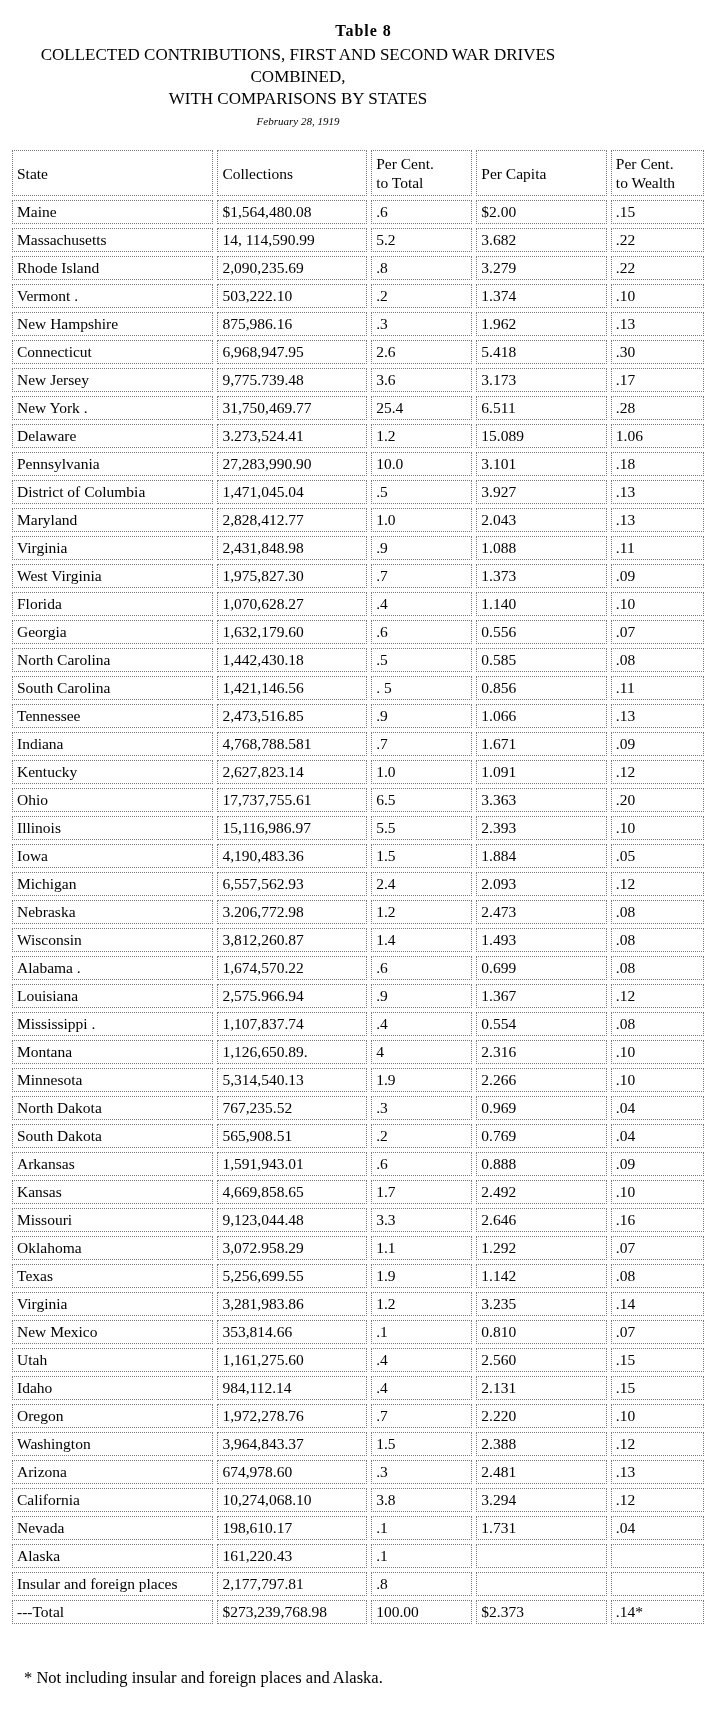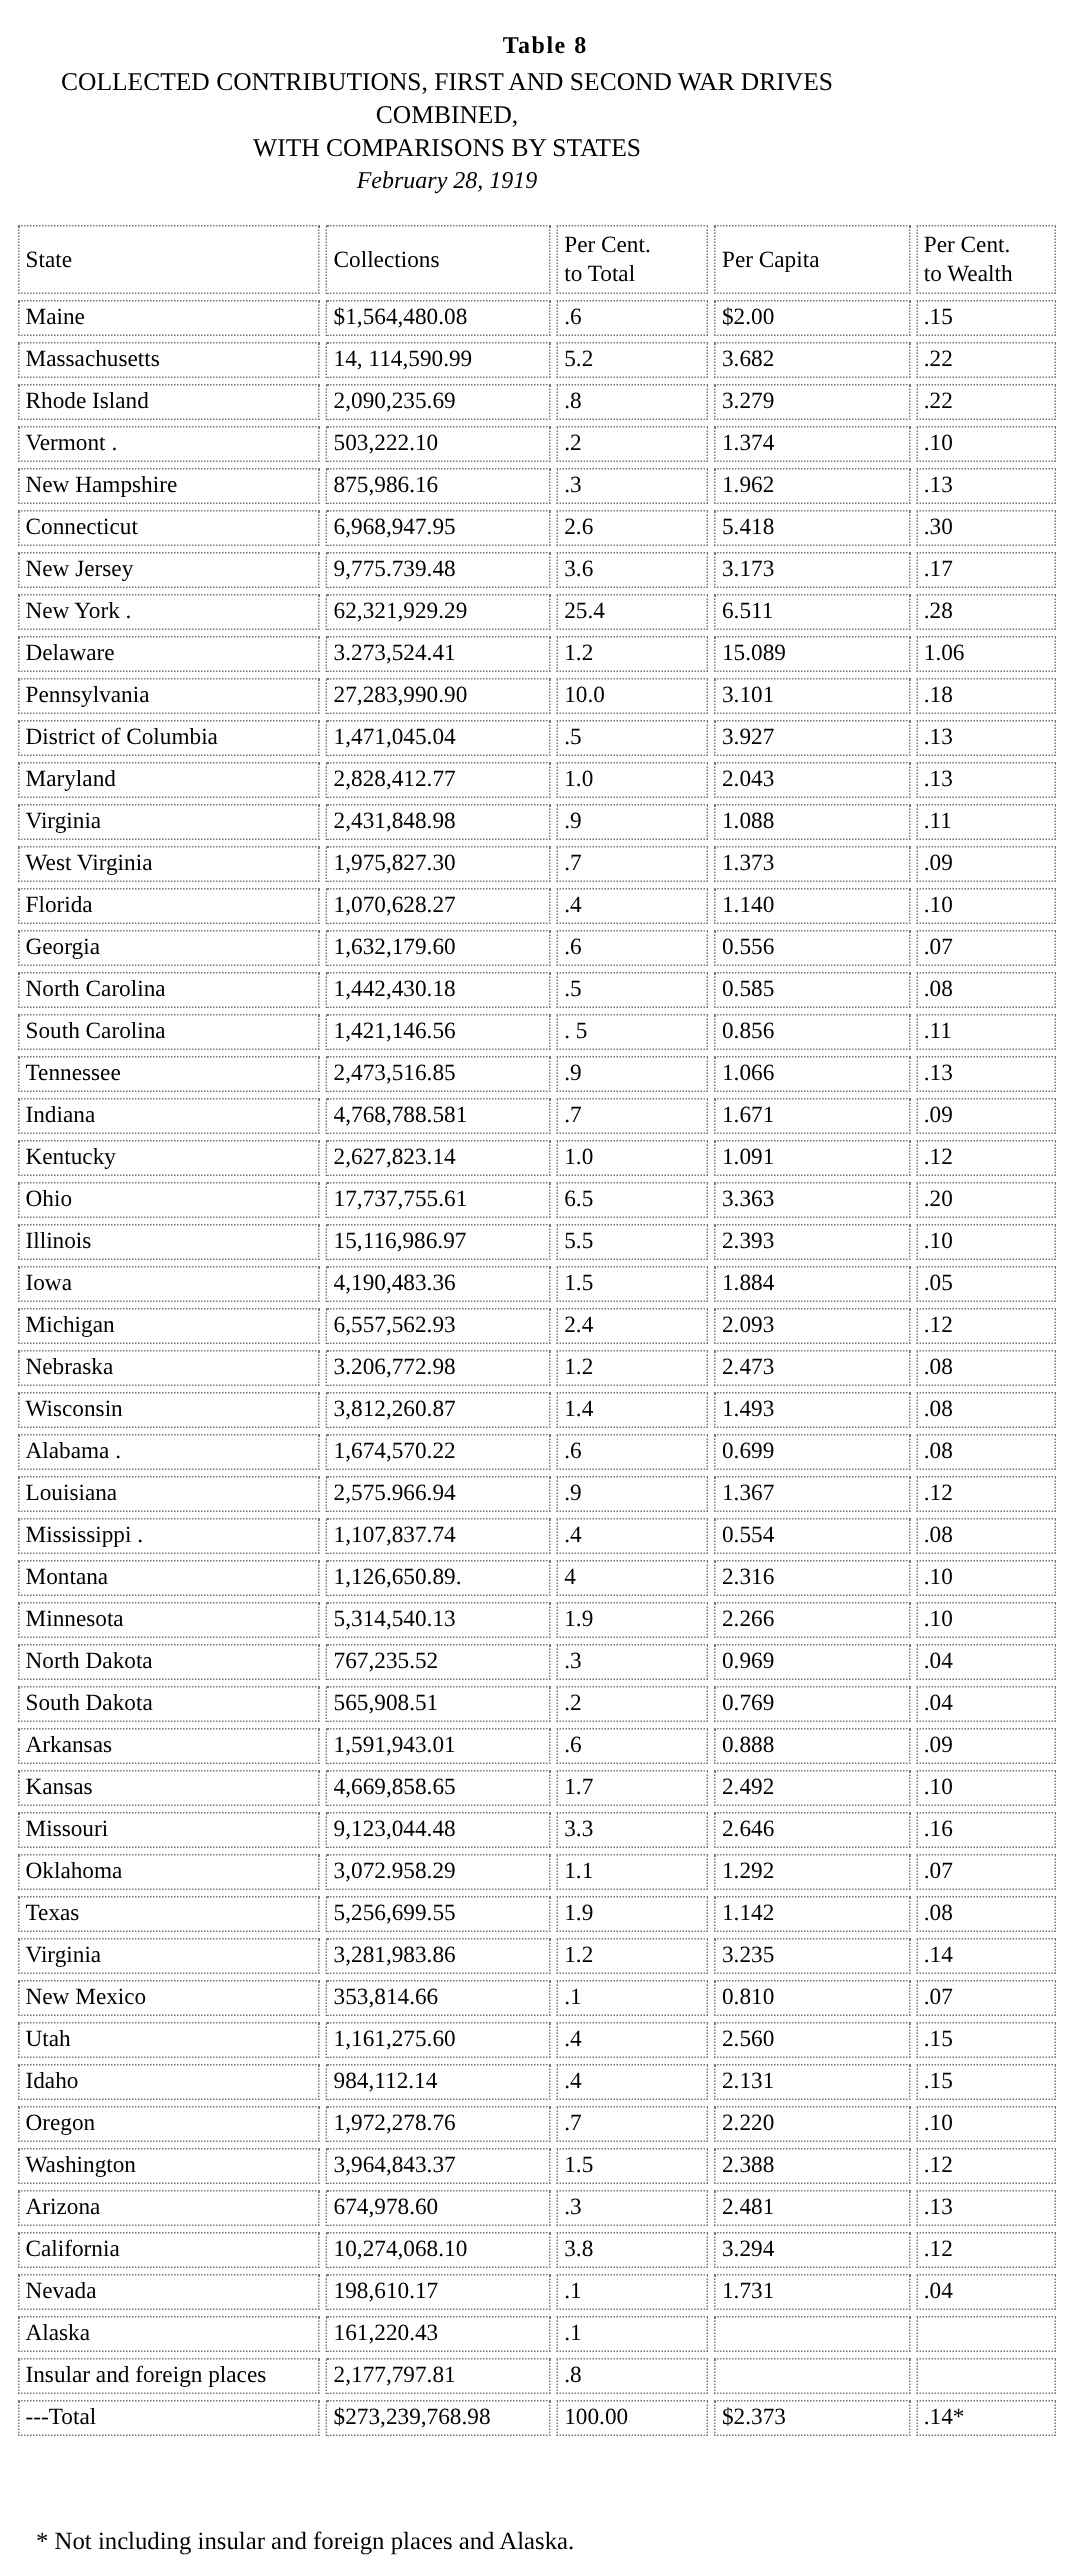--- a/index.html
+++ b/index.html
@@ -12,42 +12,41 @@
   }
   .table-number {
     position: absolute; top: 22px; left: 0; width: 727px;
     text-align: center; font-weight: bold; font-size: 16px;
     letter-spacing: 1px;
   }
   .caption {
     position: absolute; top: 44px; left: 0; width: 596px;
     text-align: center; font-size: 17px; line-height: 22px;
   }
-  .caption .date { font-style: italic; font-size: 16px; }
+  .caption .date { font-style: italic; font-size: 11px; }
   table.data {
     position: absolute; left: 8px; top: 146px; width: 700px;
     border-collapse: separate; border-spacing: 4px;
     table-layout: fixed;
   }
   th, td {
     border: 1px dotted #7a7a7a;
     box-sizing: border-box;
     font-weight: normal; text-align: left;
     font-size: 15.5px;
     padding: 0 2px 0 4px;
     white-space: nowrap; overflow: hidden;
     vertical-align: middle;
     background: #ffffff;
   }
   th { height: 46px; line-height: 19px; }
   td { height: 24px; }
   .footnote {
     position: absolute; left: 24px; top: 1668px;
     font-size: 16.5px;
-    margin-top: 16px;
   }
 </style>
 </head>
 <body>
 
 <div class="table-number">Table 8</div>
 
 <div class="caption">
   <div>COLLECTED CONTRIBUTIONS, FIRST AND SECOND WAR DRIVES COMBINED,</div>
   <div>WITH COMPARISONS BY STATES</div>
@@ -128,21 +127,21 @@
       </tr>
       <tr>
         <td>New Jersey</td>
         <td>9,775.739.48</td>
         <td>3.6</td>
         <td>3.173</td>
         <td>.17</td>
       </tr>
       <tr>
         <td>New York .</td>
-        <td>62,321,929.29</td>
+        <td>31,750,469.77</td>
         <td>25.4</td>
         <td>6.511</td>
         <td>.28</td>
       </tr>
       <tr>
         <td>Delaware</td>
         <td>3.273,524.41</td>
         <td>1.2</td>
         <td>15.089</td>
         <td>1.06</td>

